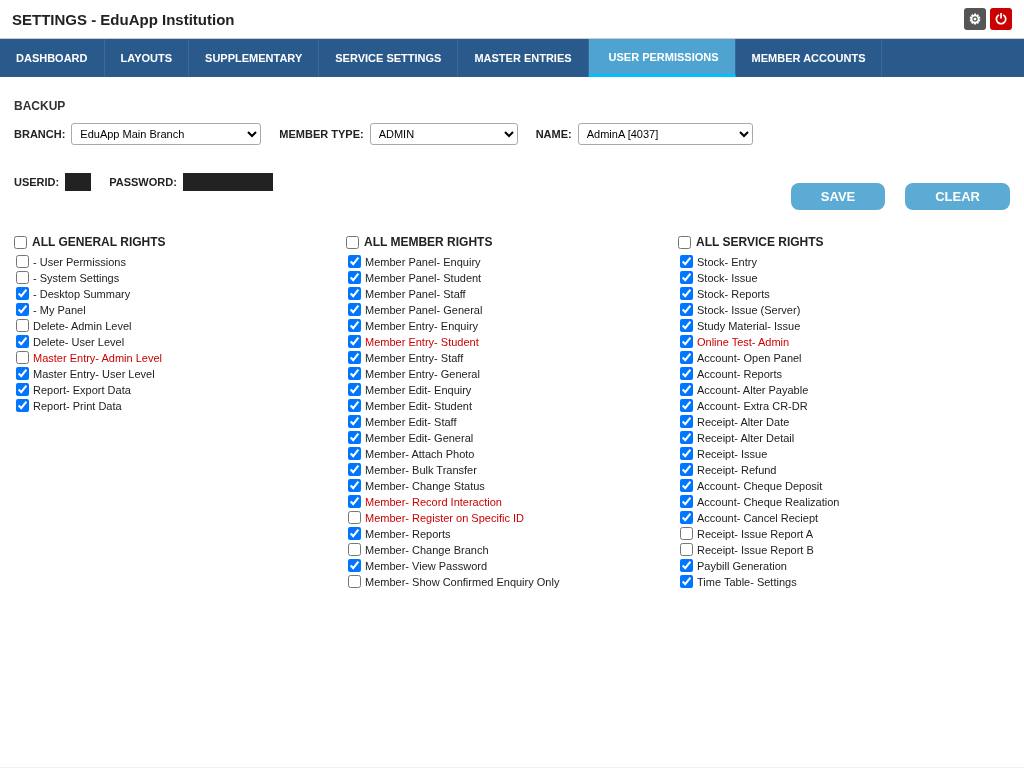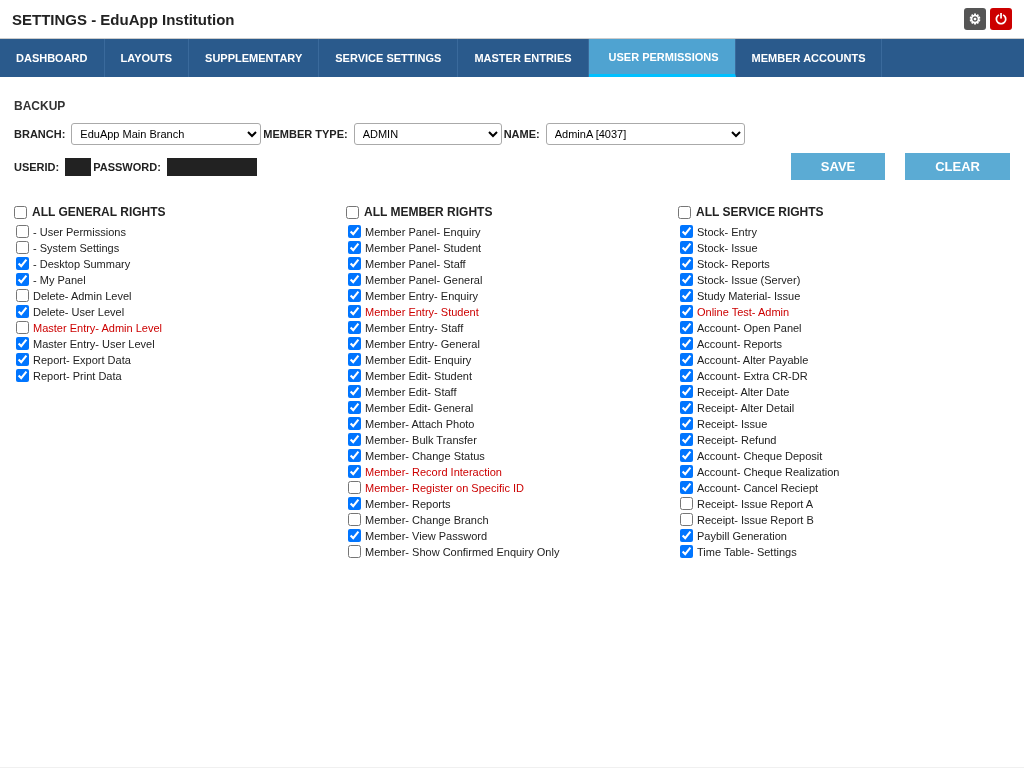--- a/index.html
+++ b/index.html
@@ -56,21 +56,21 @@
     .backup-label {
       font-size: 12px;
       font-weight: bold;
       margin-bottom: 10px;
       color: #333;
     }
 
     .form-row {
       display: flex;
       align-items: center;
-      gap: 2px;
+      gap: 18px;
       margin-bottom: 8px;
       flex-wrap: wrap;
     }
 
     .field-group {
       display: flex;
       align-items: center;
       gap: 6px;
     }
     .field-label {
@@ -81,21 +81,21 @@
     select {
       border: 1px solid #aaa;
       border-radius: 3px;
       padding: 3px 4px;
       font-size: 11px;
       background: #fff;
       cursor: pointer;
     }
     select.branch-select { width: 190px; }
     select.member-type-select { width: 148px; }
-    select.name-select { width: 199px; }
+    select.name-select { width: 175px; }
     .userid-val {
       background: #222;
       color: #222;
       width: 26px;
       height: 18px;
       display: inline-block;
       vertical-align: middle;
     }
     .password-val {
       background: #222;
@@ -109,23 +109,24 @@
     .action-btns {
       display: flex;
       gap: 20px;
       align-items: center;
     }
     .btn-save, .btn-clear {
       padding: 6px 30px;
       font-size: 13px;
       font-weight: bold;
       border: none;
-      border-radius: 0;
+      border-radius: 8px;
       cursor: pointer;
       color: #fff;
+      margin-top: 30px;
     }
     .btn-save { background: #5babd4; }
     .btn-clear { background: #5babd4; }
 
     .permissions-area {
       display: flex;
       gap: 0;
       margin-top: 4px;
     }
     .perm-col {

